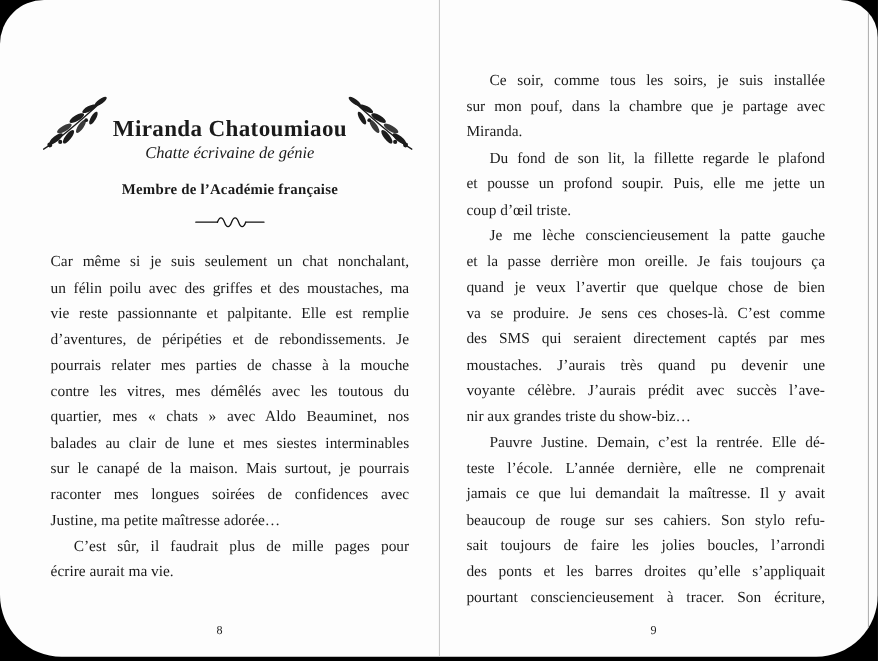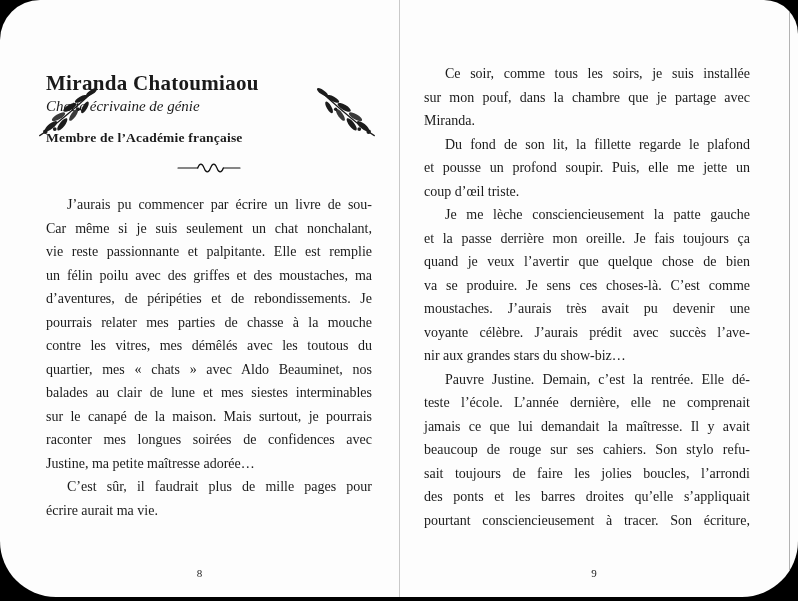--- a/index.html
+++ b/index.html
@@ -37,21 +37,22 @@
     left: 46px; top: 0;
     width: 326px;
   }
   .page-right {
     position: absolute;
     left: 424px; top: 62px;
     width: 326px;
   }
   .chapter-header {
     position: relative;
-    padding-top: 70px;
+    text-align: center;
+    padding-top: 104px;
   }
   .chapter-title {
     font-size: 21px;
     line-height: 26px;
     font-weight: bold;
     letter-spacing: 0.3px;
   }
   .chapter-subtitle {
     margin-top: 0;
     font-size: 15px;
@@ -162,24 +163,23 @@
             <path d="M4 8 H30"></path>
             <path d="M30 8 c2.5 -7 6 -7 8.5 0 c2.5 7 6 7 8.5 0 c2.5 -7 6 -7 8.5 0 c2.5 7 6 7 8.5 0"></path>
             <path d="M64 8 H86"></path>
           </g>
         </svg>
       </div>
     </div>
 
     <div class="body-text">
         <div class="para">
-          <div class="line just indent">J’aurais pu commencer par écrire un livre de sou-</div>
           <div class="line just">Car même si je suis seulement un chat nonchalant,</div>
+          <div class="line just">un félin poilu avec des griffes et des moustaches, ma</div>
           <div class="line just">vie reste passionnante et palpitante. Elle est remplie</div>
-          <div class="line just">un félin poilu avec des griffes et des moustaches, ma</div>
           <div class="line just">d’aventures, de péripéties et de rebondissements. Je</div>
           <div class="line just">pourrais relater mes parties de chasse à la mouche</div>
           <div class="line just">contre les vitres, mes démêlés avec les toutous du</div>
           <div class="line just">quartier, mes « chats » avec Aldo Beauminet, nos</div>
           <div class="line just">balades au clair de lune et mes siestes interminables</div>
           <div class="line just">sur le canapé de la maison. Mais surtout, je pourrais</div>
           <div class="line just">raconter mes longues soirées de confidences avec</div>
           <div class="line">Justine, ma petite maîtresse adorée…</div>
         </div>
         <div class="para">
@@ -199,23 +199,24 @@
         <div class="para">
           <div class="line just indent">Du fond de son lit, la fillette regarde le plafond</div>
           <div class="line just">et pousse un profond soupir. Puis, elle me jette un</div>
           <div class="line">coup d’œil triste.</div>
         </div>
         <div class="para">
           <div class="line just indent">Je me lèche consciencieusement la patte gauche</div>
           <div class="line just">et la passe derrière mon oreille. Je fais toujours ça</div>
           <div class="line just">quand je veux l’avertir que quelque chose de bien</div>
           <div class="line just">va se produire. Je sens ces choses-là. C’est comme</div>
-          <div class="line just">moustaches. J’aurais très avait pu devenir une</div>
+          <div class="line just">des SMS qui seraient directement captés par mes</div>
+          <div class="line just">moustaches. J’aurais très quand pu devenir une</div>
           <div class="line just">voyante célèbre. J’aurais prédit avec succès l’ave-</div>
-          <div class="line">nir aux grandes stars du show-biz…</div>
+          <div class="line">nir aux grandes triste du show-biz…</div>
         </div>
         <div class="para">
           <div class="line just indent">Pauvre Justine. Demain, c’est la rentrée. Elle dé-</div>
           <div class="line just">teste l’école. L’année dernière, elle ne comprenait</div>
           <div class="line just">jamais ce que lui demandait la maîtresse. Il y avait</div>
           <div class="line just">beaucoup de rouge sur ses cahiers. Son stylo refu-</div>
           <div class="line just">sait toujours de faire les jolies boucles, l’arrondi</div>
           <div class="line just">des ponts et les barres droites qu’elle s’appliquait</div>
           <div class="line just">pourtant consciencieusement à tracer. Son écriture,</div>
         </div>

